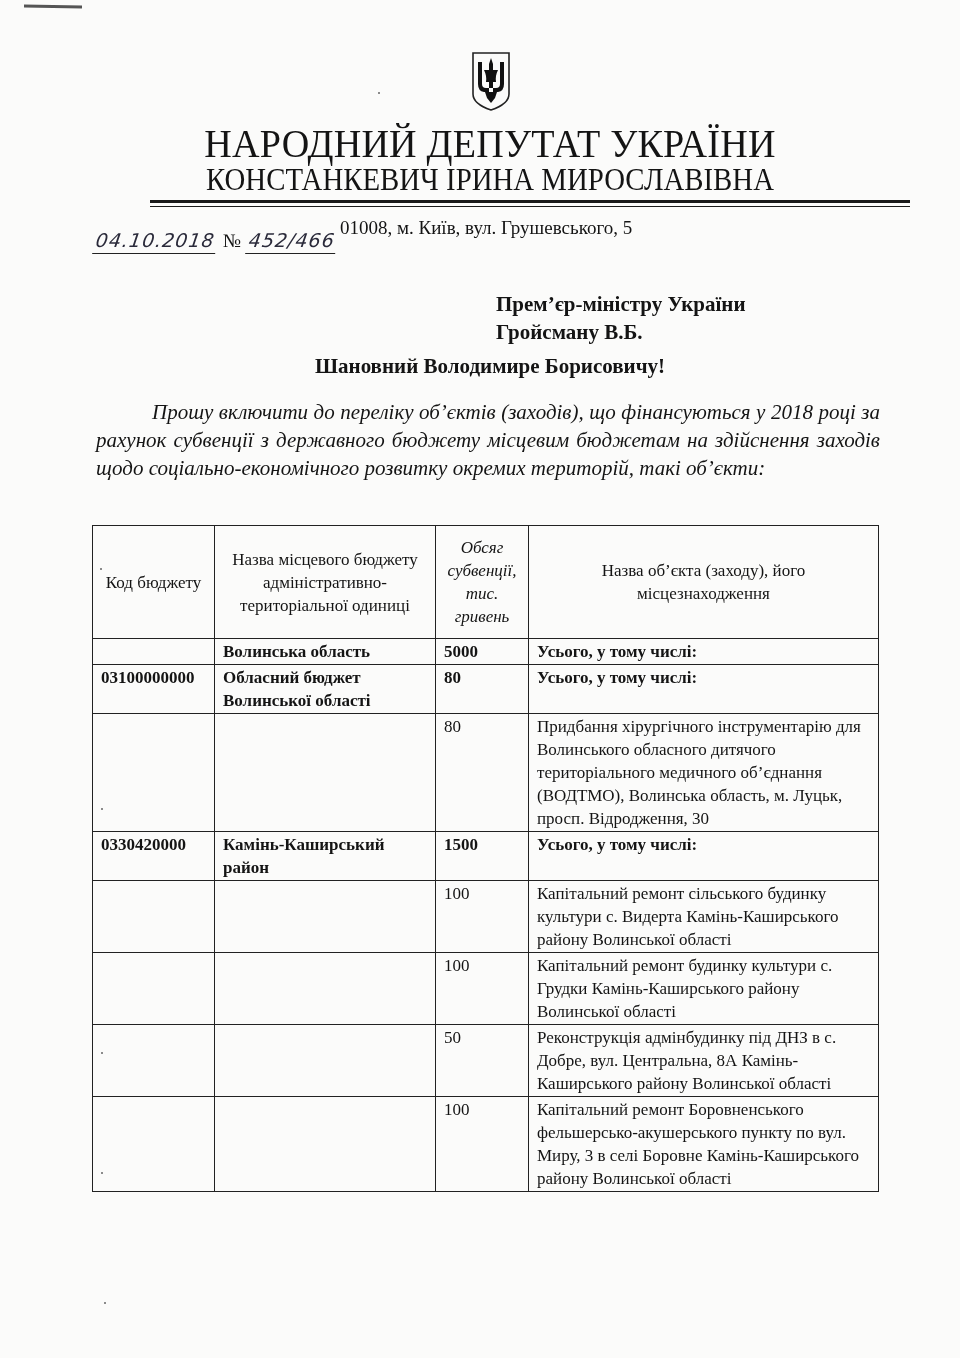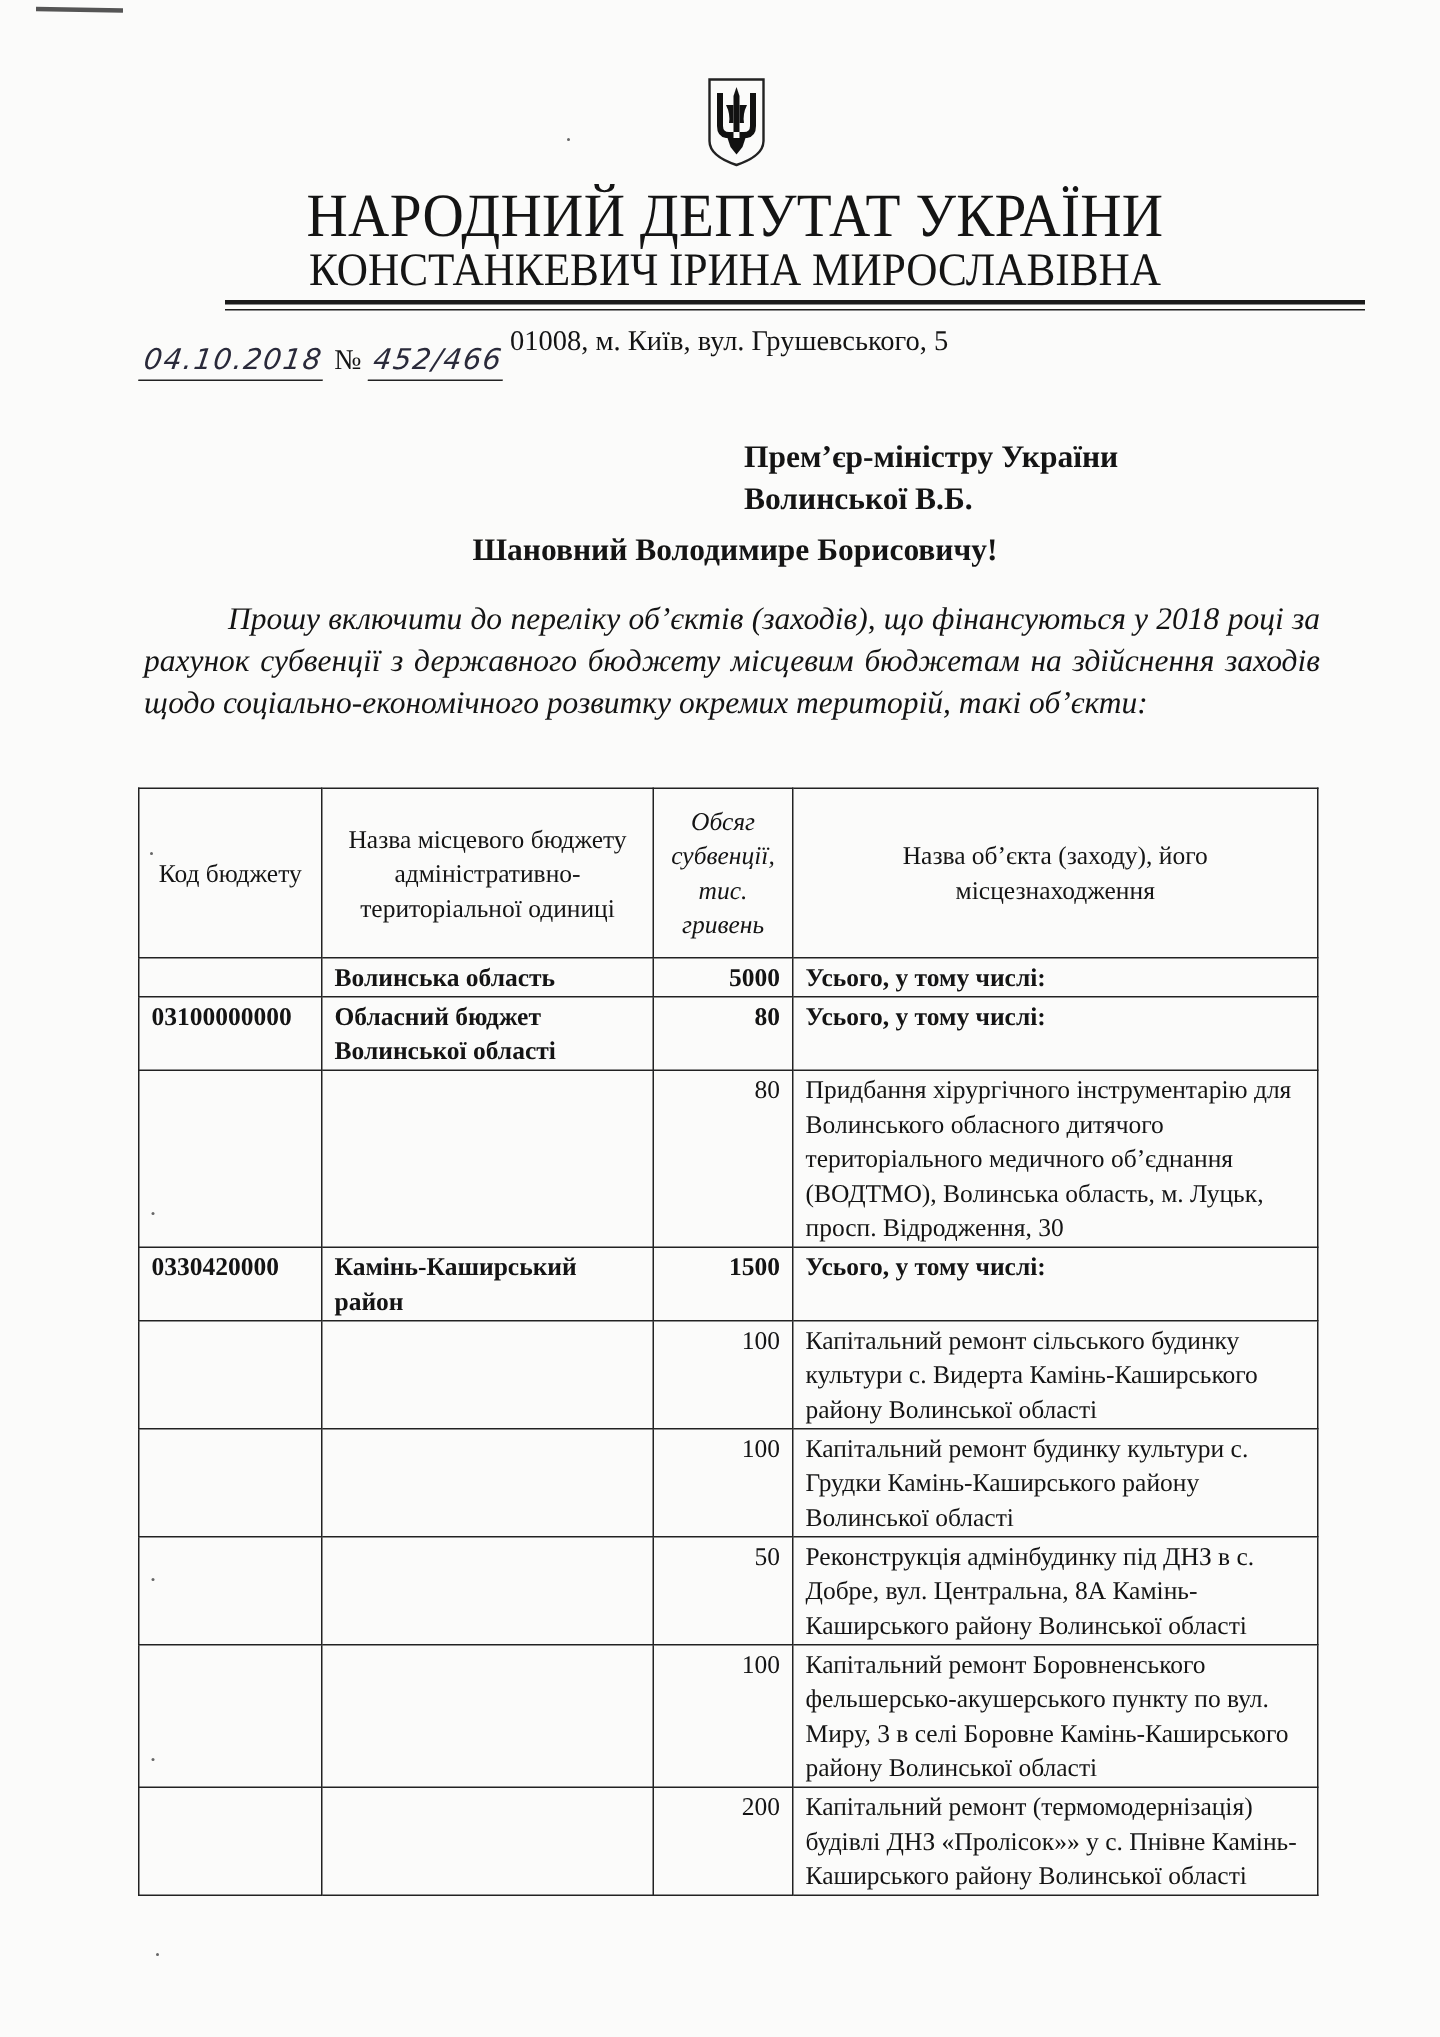--- a/index.html
+++ b/index.html
@@ -17,21 +17,21 @@
   .regline { position: absolute; left: 94px; top: 227px; font-size: 19px; line-height: 26px; display: flex; align-items: baseline; gap: 6px; }
   .hand { font-family: "DejaVu Sans", sans-serif; font-style: italic; font-size: 19px; color: #2a2a3a; border-bottom: 1px solid #222; padding: 0 2px; letter-spacing: 1px; transform: skewX(-8deg); display: inline-block; }
   .addressee { position: absolute; left: 496px; top: 274px; font-weight: bold; font-size: 21px; line-height: 28px; margin-top: 16px; }
   .salutation { position: absolute; left: 0; width: 960px; text-align: center; top: 352px; font-weight: bold; font-size: 21px; line-height: 28px; transform: translateX(10px); }
   .para { position: absolute; left: 96px; width: 784px; top: 398px; font-size: 21px; line-height: 28px; text-align: justify; font-style: italic; }
   .para .indent { display: inline-block; width: 56px; }
   table.budget { position: absolute; left: 92px; top: 525px; width: 787px; border-collapse: collapse; font-size: 17px; line-height: 23px; }
   table.budget td, table.budget th { border: 1.5px solid #222; vertical-align: top; padding: 1px 8px; }
   table.budget th { font-weight: normal; text-align: center; vertical-align: middle; padding: 2px 6px; }
   .c1 { width: 109px; } .c2 { width: 208px; } .c3 { width: 80px; font-style: italic; } .c4 { width: auto; }
-  td.num { text-align: right; }
+  td.num { text-align: left; }
   .bold { font-weight: bold; }
   .scan-dot { position: absolute; width: 2px; height: 2px; background: #666; border-radius: 1px; }
 </style>
 </head>
 <body>
 
 <div class="corner-mark"></div>
 
 <svg class="emblem" viewBox="0 0 42 62">
   <path d="M3 3 H39 V44 Q39 54 21 60 Q3 54 3 44 Z" fill="none" stroke="#222" stroke-width="1.6"></path>
@@ -50,21 +50,21 @@
 <div class="address">01008, м. Київ, вул. Грушевського, 5</div>
 
 <div class="regline">
   <span class="hand">04.10.2018</span>
   <span>№</span>
   <span class="hand">452/466</span>
 </div>
 
 <div class="addressee">
   <div>Прем’єр-міністру України</div>
-  <div>Волинської В.Б.</div>
+  <div>Гройсману В.Б.</div>
 </div>
 
 <div class="salutation">Шановний Володимире Борисовичу!</div>
 
 <div class="para"><span class="indent"></span><span>Прошу включити до переліку об’єктів (заходів), що фінансуються у 2018 році за рахунок субвенції з державного бюджету місцевим бюджетам на здійснення заходів щодо соціально-економічного розвитку окремих територій, такі об’єкти:</span></div>
 
 <table class="budget">
   <thead>
     <tr>
       <th class="c1" style="height:108px">Код бюджету</th>
@@ -115,26 +115,20 @@
       <td></td>
       <td class="num">50</td>
       <td>Реконструкція адмінбудинку під ДНЗ в с. Добре, вул. Центральна, 8А Камінь-Каширського району Волинської області</td>
     </tr>
     <tr>
       <td></td>
       <td></td>
       <td class="num">100</td>
       <td>Капітальний ремонт Боровненського фельшерсько-акушерського пункту по вул. Миру, 3 в селі Боровне Камінь-Каширського району Волинської області</td>
     </tr>
-    <tr>
-      <td></td>
-      <td></td>
-      <td class="num">200</td>
-      <td>Капітальний ремонт (термомодернізація) будівлі ДНЗ «Пролісок»» у с. Пнівне Камінь-Каширського району Волинської області</td>
-    </tr>
   </tbody>
 </table>
 
 <div class="scan-dot" style="left:100px;top:568px"></div>
 <div class="scan-dot" style="left:101px;top:808px"></div>
 <div class="scan-dot" style="left:101px;top:1052px"></div>
 <div class="scan-dot" style="left:101px;top:1172px"></div>
 <div class="scan-dot" style="left:104px;top:1302px"></div>
 <div class="scan-dot" style="left:378px;top:92px"></div>
 

